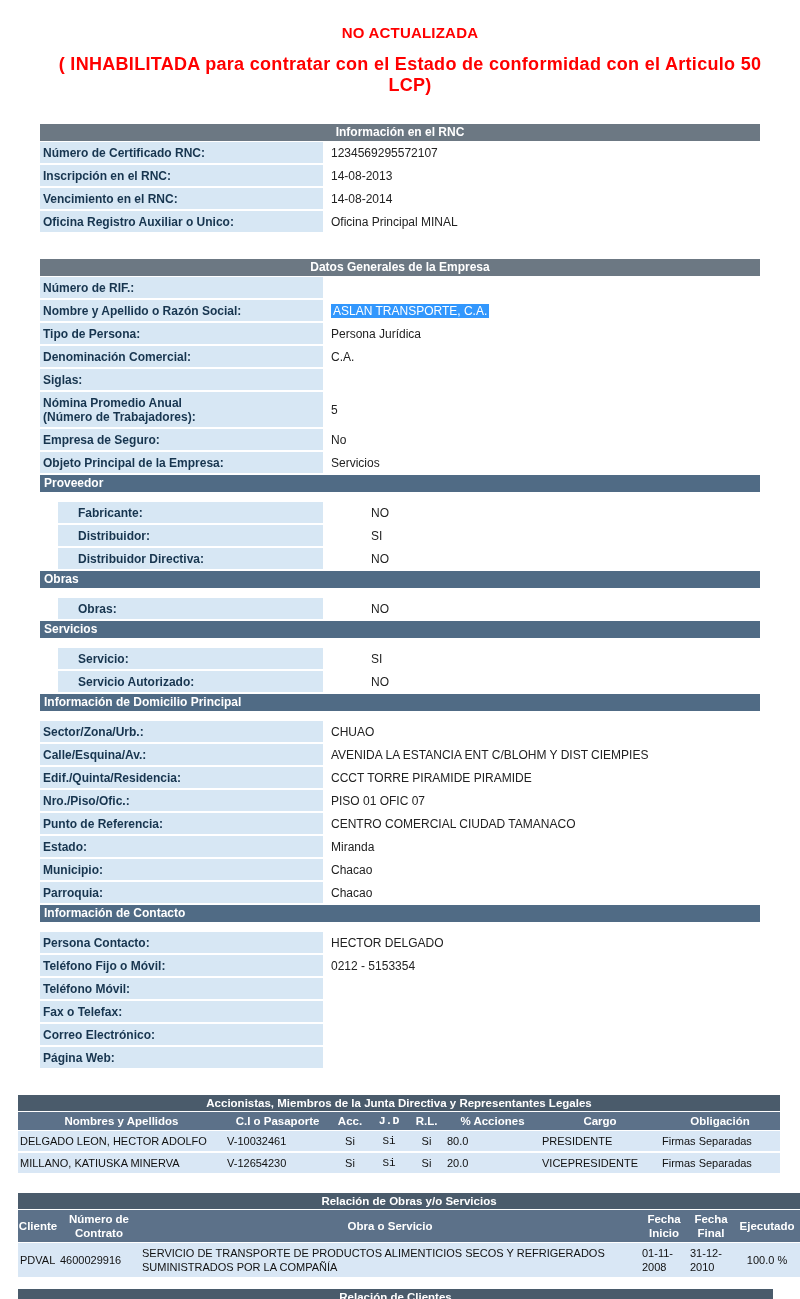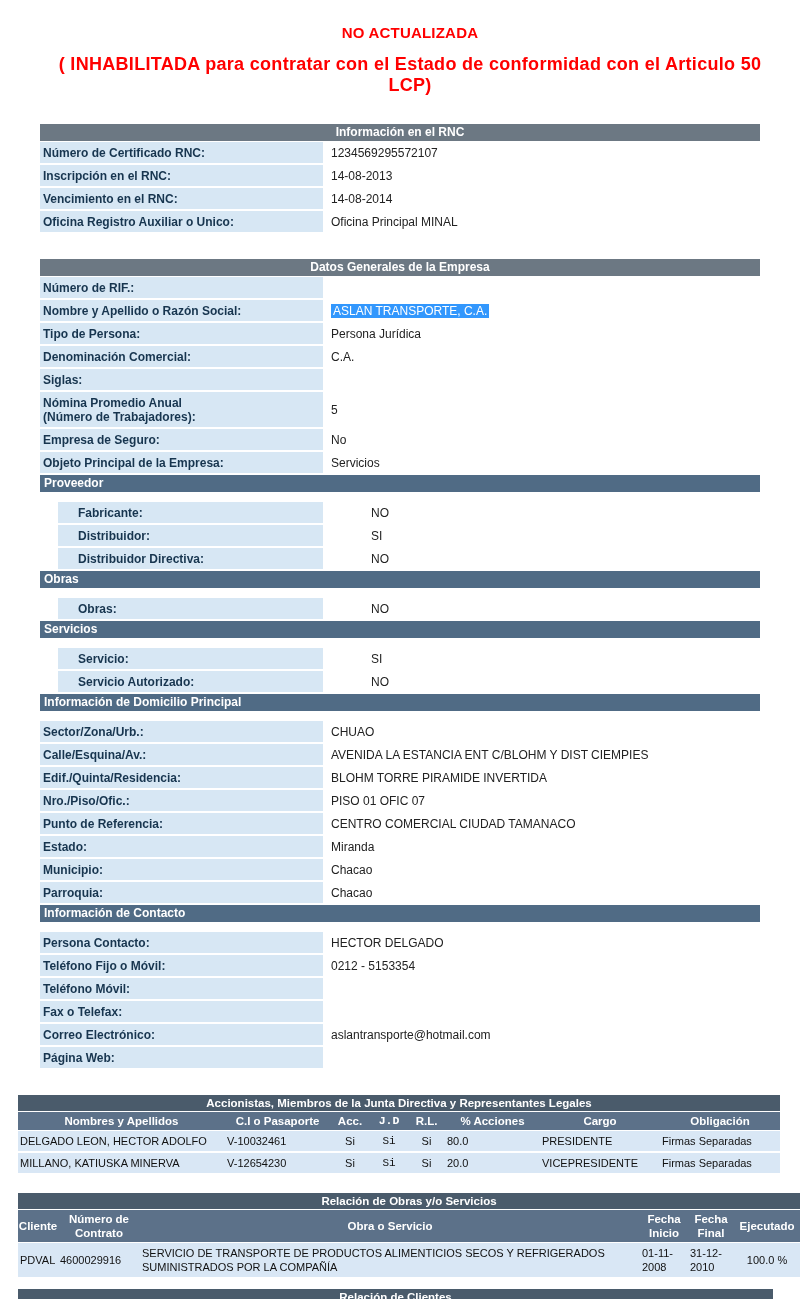--- a/index.html
+++ b/index.html
@@ -177,21 +177,21 @@
   <div class="irow">
     <div class="ilabel">Sector/Zona/Urb.:</div>
     <div class="ivalue">CHUAO</div>
   </div>
   <div class="irow">
     <div class="ilabel">Calle/Esquina/Av.:</div>
     <div class="ivalue">AVENIDA LA ESTANCIA ENT C/BLOHM Y DIST CIEMPIES</div>
   </div>
   <div class="irow">
     <div class="ilabel">Edif./Quinta/Residencia:</div>
-    <div class="ivalue">BLOHM TORRE PIRAMIDE INVERTIDA</div>
+    <div class="ivalue">CCCT TORRE PIRAMIDE PIRAMIDE</div>
   </div>
   <div class="irow">
     <div class="ilabel">Nro./Piso/Ofic.:</div>
     <div class="ivalue">PISO 01 OFIC 07</div>
   </div>
   <div class="irow">
     <div class="ilabel">Punto de Referencia:</div>
     <div class="ivalue">CENTRO COMERCIAL CIUDAD TAMANACO</div>
   </div>
   <div class="irow">
@@ -219,21 +219,20 @@
   <div class="irow">
     <div class="ilabel">Teléfono Móvil:</div>
     <div class="ivalue"></div>
   </div>
   <div class="irow">
     <div class="ilabel">Fax o Telefax:</div>
     <div class="ivalue"></div>
   </div>
   <div class="irow">
     <div class="ilabel">Correo Electrónico:</div>
-    <div class="ivalue">aslantransporte@hotmail.com</div>
   </div>
   <div class="irow">
     <div class="ilabel">Página Web:</div>
     <div class="ivalue"></div>
   </div>
 </div>
 
 <div class="dtbl dtbl-acc">
   <div class="dtbl-title">Accionistas, Miembros de la Junta Directiva y Representantes Legales</div>
   <div class="dhead">

